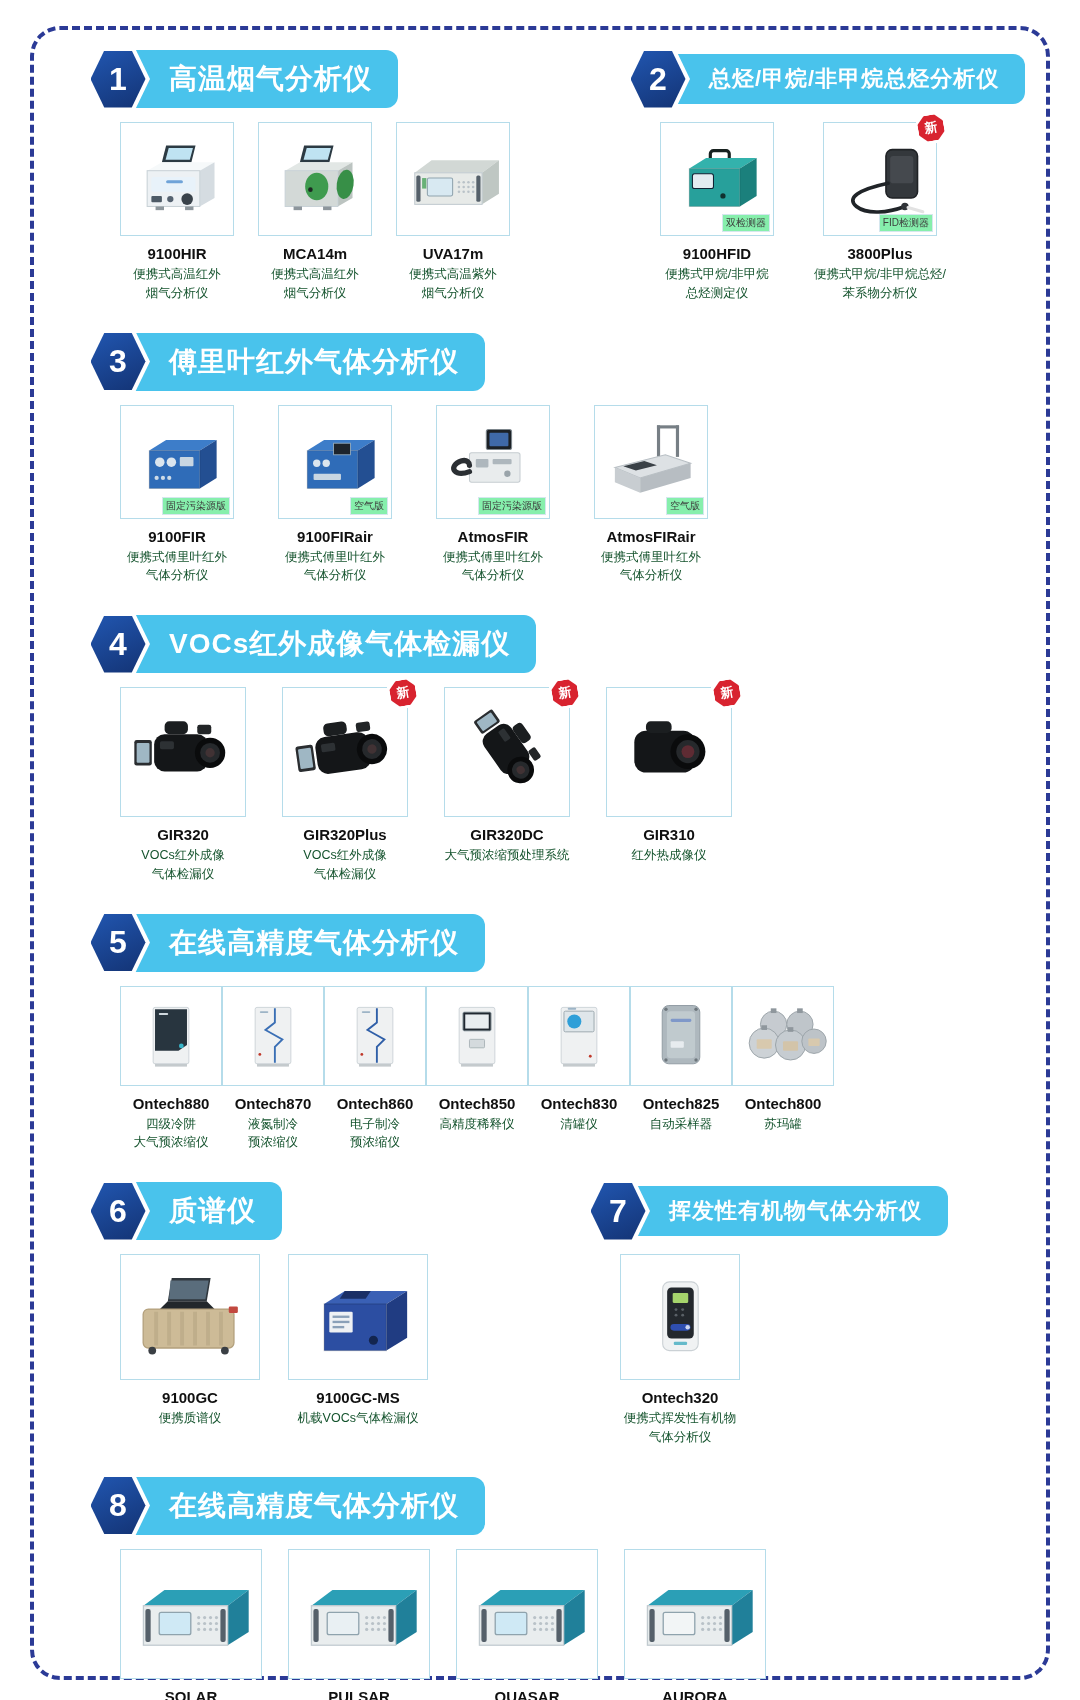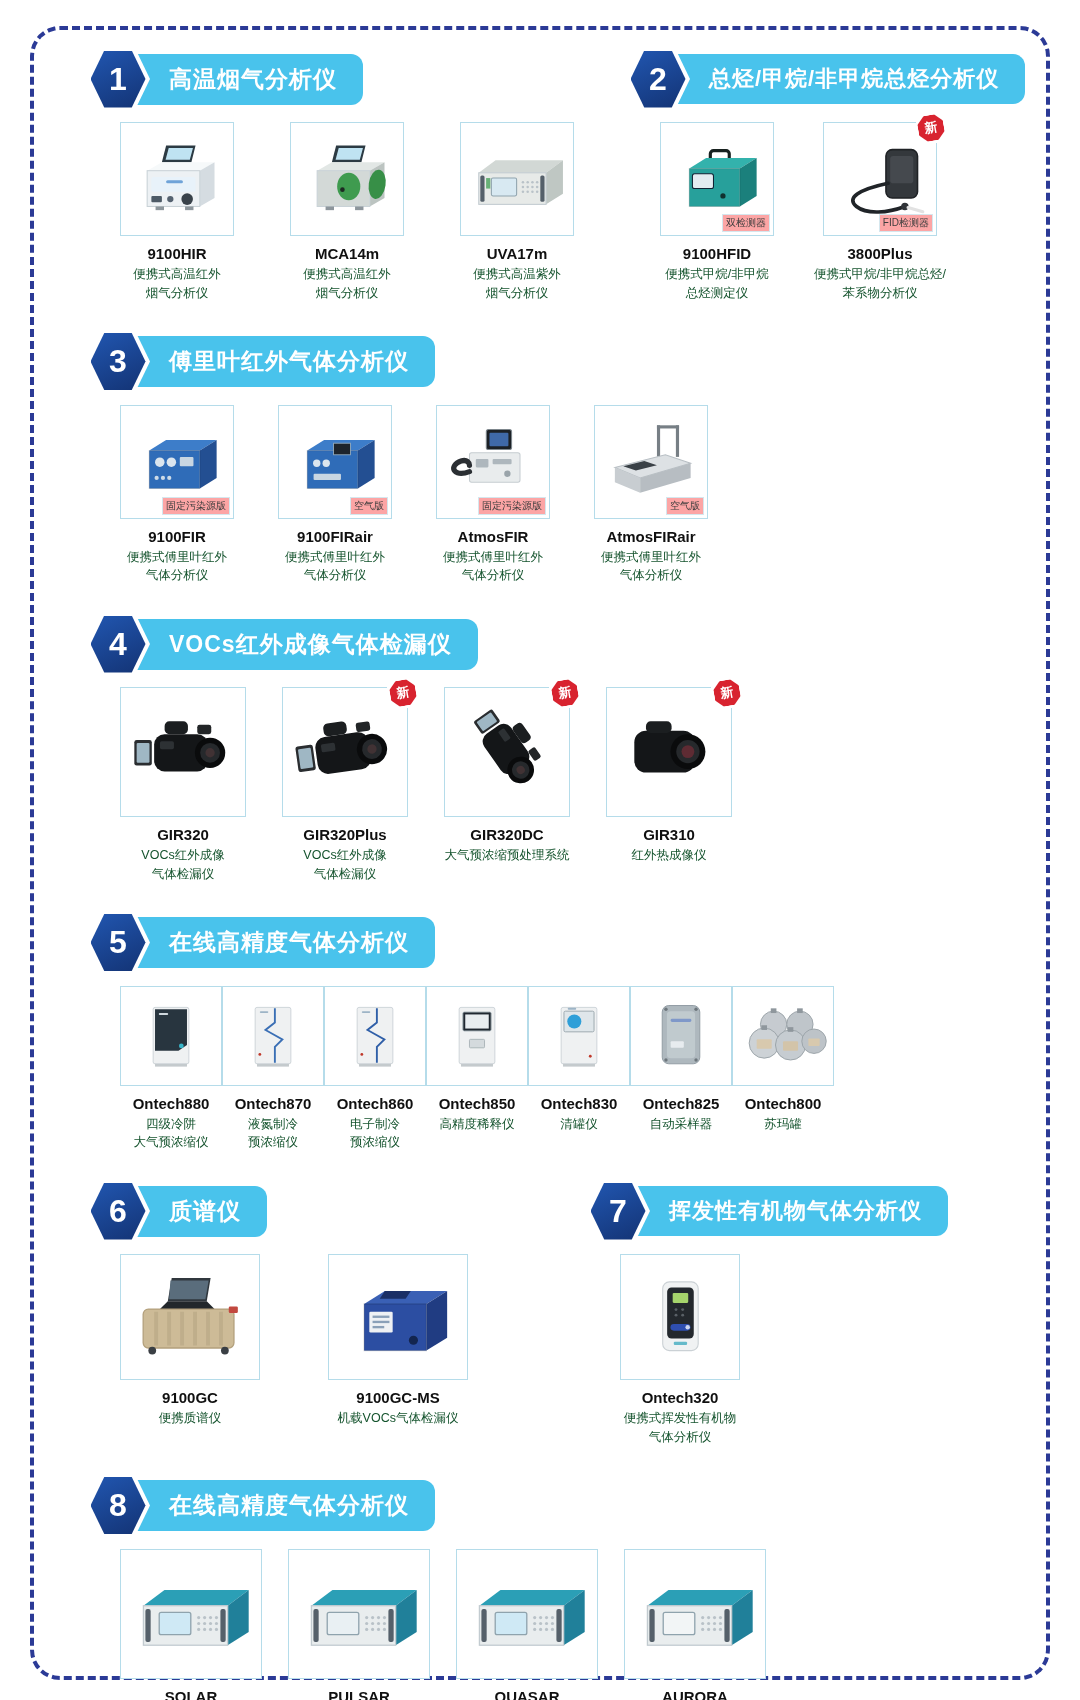--- a/index.html
+++ b/index.html
@@ -22,44 +22,44 @@
     display:flex;align-items:center;justify-content:center;
   }
   .hex{
     width:55px;height:57px;background:linear-gradient(155deg,#2156b0,#133374);
     clip-path:polygon(25% 0,75% 0,100% 50%,75% 100%,25% 100%,0 50%);
     color:#fff;font-weight:bold;font-size:32px;
     display:flex;align-items:center;justify-content:center;
   }
   .banner{
     margin-left:-27px;z-index:1;background:#49c3ec;color:#ffffff;
-    font-weight:bold;font-size:23px;letter-spacing:1px;
+    font-weight:bold;font-size:28px;letter-spacing:1px;
     padding:10px 26px 10px 46px;border-radius:12px;white-space:nowrap;
   }
   .s2 .banner,.s7 .banner{font-size:22px;}
 
   
   .cards{display:flex;align-items:flex-start;padding-left:34px;margin-top:10px;}
-  .s1 .cards{gap:56px}.s2 .cards{gap:40px}.s3 .cards{gap:44px}
-  .s4 .cards{gap:36px}.s5 .cards{}.s6 .cards{gap:68px}.s8 .cards{gap:26px}
+  .s1 .cards{gap:24px}.s2 .cards{gap:40px}.s3 .cards{gap:44px}
+  .s4 .cards{gap:36px}.s5 .cards{}.s6 .cards{gap:28px}.s8 .cards{gap:26px}
   .prod{display:flex;flex-direction:column;align-items:center;}
   .pcard{
     position:relative;background:#fff;border:1px solid #b5dcea;
     display:flex;align-items:center;justify-content:center;
   }
   .s1 .pcard,.s2 .pcard,.s3 .pcard{width:112px;height:112px;}
   .s4 .pcard{width:124px;height:128px;}
   .s5 .pcard{width:100px;height:98px;}
   .s6 .pcard{width:138px;height:124px;}
   .s7 .pcard{width:118px;height:124px;}
   .s8 .pcard{width:140px;height:128px;}
   .pimg{width:94%;height:auto;display:block;}
   .ptag{
     position:absolute;right:3px;bottom:3px;font-size:10px;color:#3d3d3d;
-    background:#fca5a5;border:1px solid #d5e7ee;padding:1px 3px;white-space:nowrap;
+    background:#86efac;border:1px solid #d5e7ee;padding:1px 3px;white-space:nowrap;
   }
   .newbadge{
     position:absolute;top:-11px;right:-11px;width:31px;height:31px;z-index:3;
     clip-path:polygon(30% 0,70% 0,100% 30%,100% 70%,70% 100%,30% 100%,0 70%,0 30%);
     background:#ffffff;display:flex;align-items:center;justify-content:center;
   }
   .newbadge span{
     width:26px;height:26px;
     clip-path:polygon(30% 0,70% 0,100% 30%,100% 70%,70% 100%,30% 100%,0 70%,0 30%);
     background:#d8232f;color:#fff;font-size:13px;font-weight:bold;

